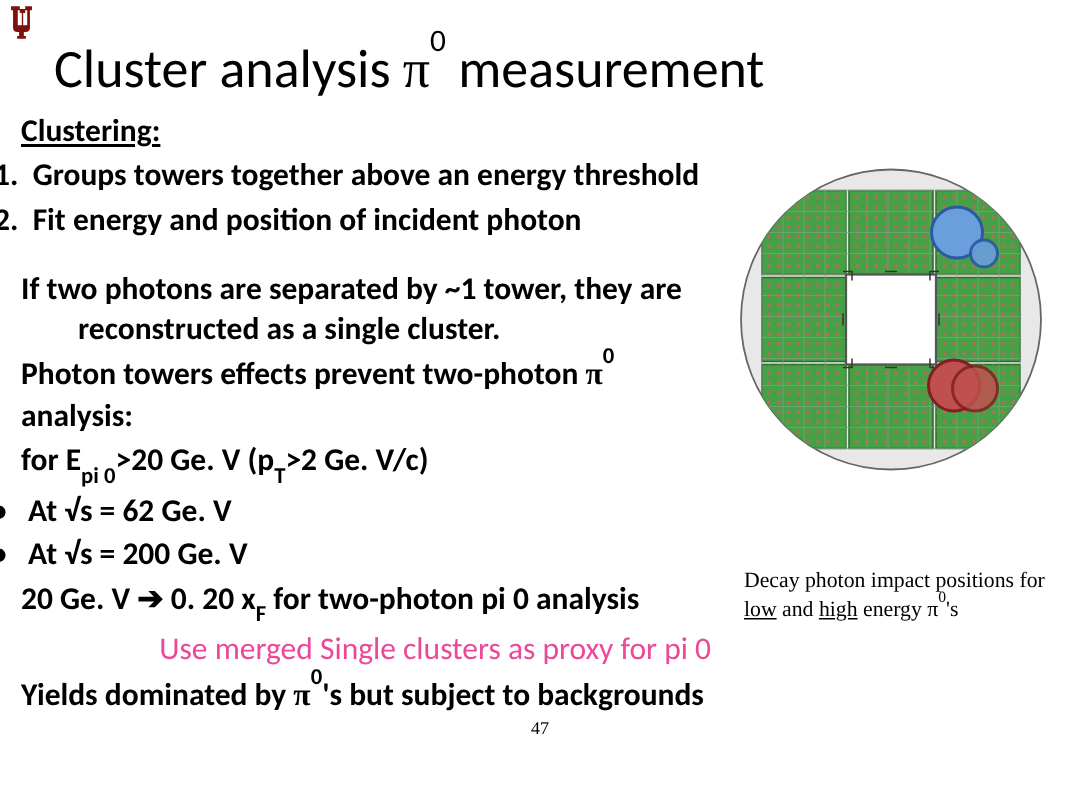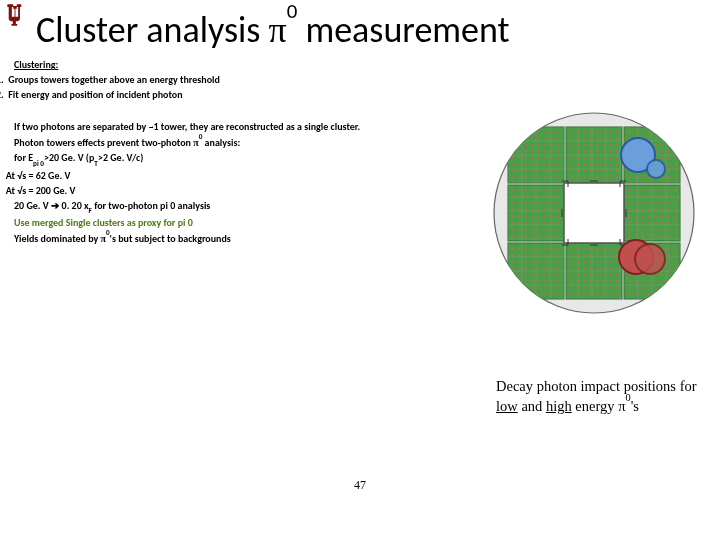--- a/index.html
+++ b/index.html
@@ -1,29 +1,29 @@
 <!DOCTYPE html>
 <html><head>
 <meta charset="utf-8">
 <style>
   * { box-sizing: border-box; margin: 0; padding: 0; }
   html, body { width: 720px; height: 540px; background: #fff; font-family: "Calibri", "Segoe UI", Arial, sans-serif; color: #000; overflow: hidden; }
-  .slide { position: relative; width: 720px; height: 515px; padding: 4px 14px 8px 14px; border-radius: 21px; }
+  .slide { position: relative; width: 720px; height: 515px; padding: 20px 14px 8px 14px; border-radius: 21px; }
   .iu-logo { position: absolute; top: 4px; left: 6px; width: 18px; height: 22px; }
   .title { font-size: 36px; font-weight: 400; color: #000; margin: 4px 0 6px 22px; letter-spacing: 0px; }
   .title .pi { font-family: "Times New Roman", serif; }
   sup.exp { font-size: 0.58em; position: relative; top: -0.55em; }
   .body-wrap { display: flex; flex-direction: row; }
-  .text-col { width: 460px; font-size: 10px; line-height: 1.3; font-weight: 700; }
+  .text-col { width: 460px; font-size: 21px; line-height: 1.3; font-weight: 700; }
   .text-col p { margin: 0 0 2px 0; }
   .head { text-decoration: underline; font-weight: 700; margin-top: 2px; }
   .indent1 { margin-left: 38px; text-indent: -18px; }
   .indent1a { margin-left: 38px; }
   .bullet { margin-left: 38px; text-indent: -20px; }
-  .emph { color: #4d7c0f; font-weight: 700; }
+  .emph { color: #ec4899; font-weight: 400; text-align: right; }
   sub.s { font-size: 0.72em; position: relative; top: 0.25em; }
   sup.s { font-size: 0.72em; position: relative; top: -0.4em; }
   .arrow { font-family: Arial, sans-serif; }
   .fig-col { position: absolute; right: 8px; top: 109px; width: 222px; }
   .detector { width: 208px; height: 208px; margin: 0 auto; position: relative; }
   .caption { font-family: "Times New Roman", Georgia, serif; font-size: 14.5px; font-weight: 400; line-height: 1.25; margin-top: 56px; padding-left: 6px; }
   .caption .ul { text-decoration: underline; }
   .pagenum { position: absolute; bottom: 22px; left: 0; width: 720px; text-align: center; font-size: 12px; font-family: "Times New Roman", serif; color: #000; font-weight: 400; }
 </style>
 </head>

